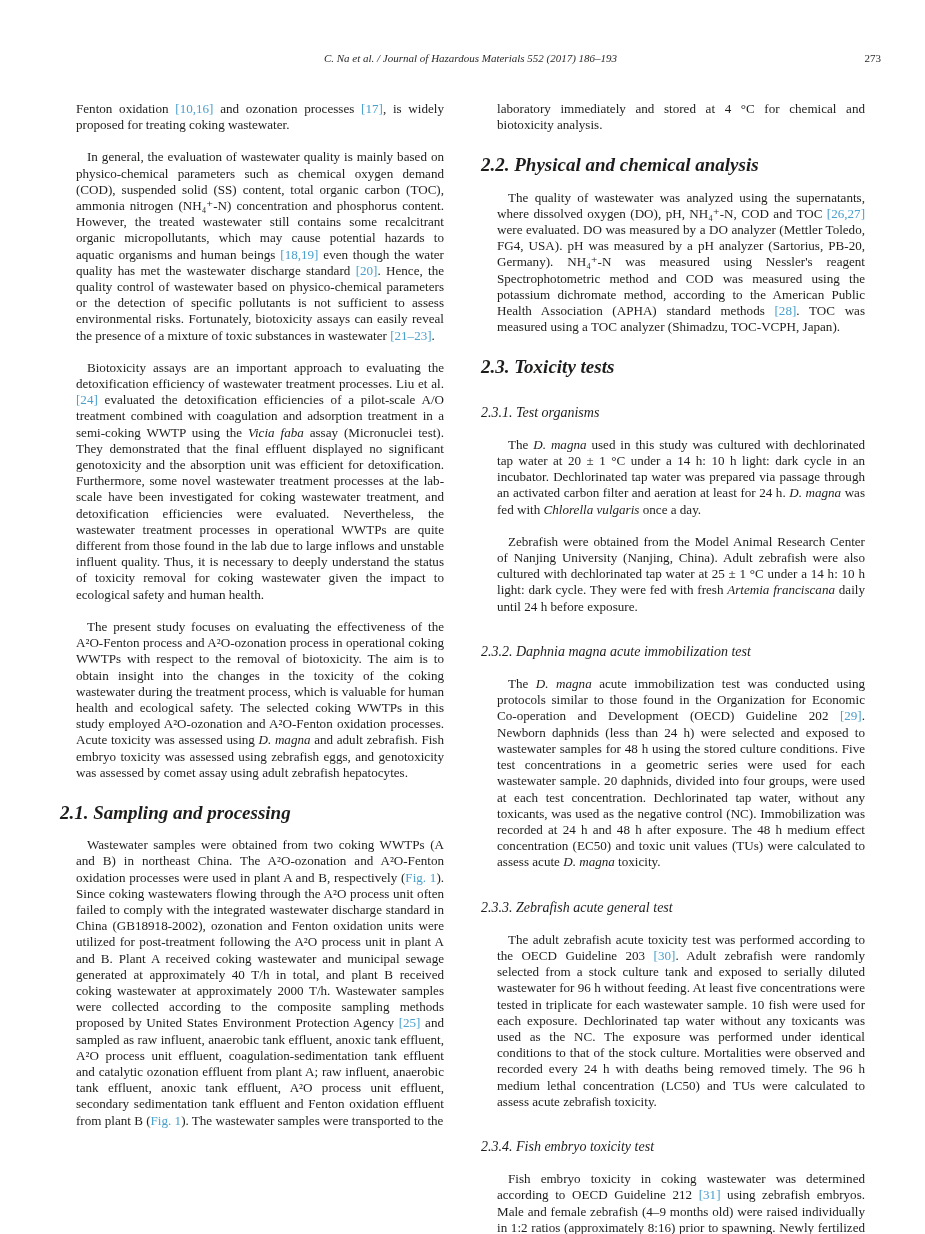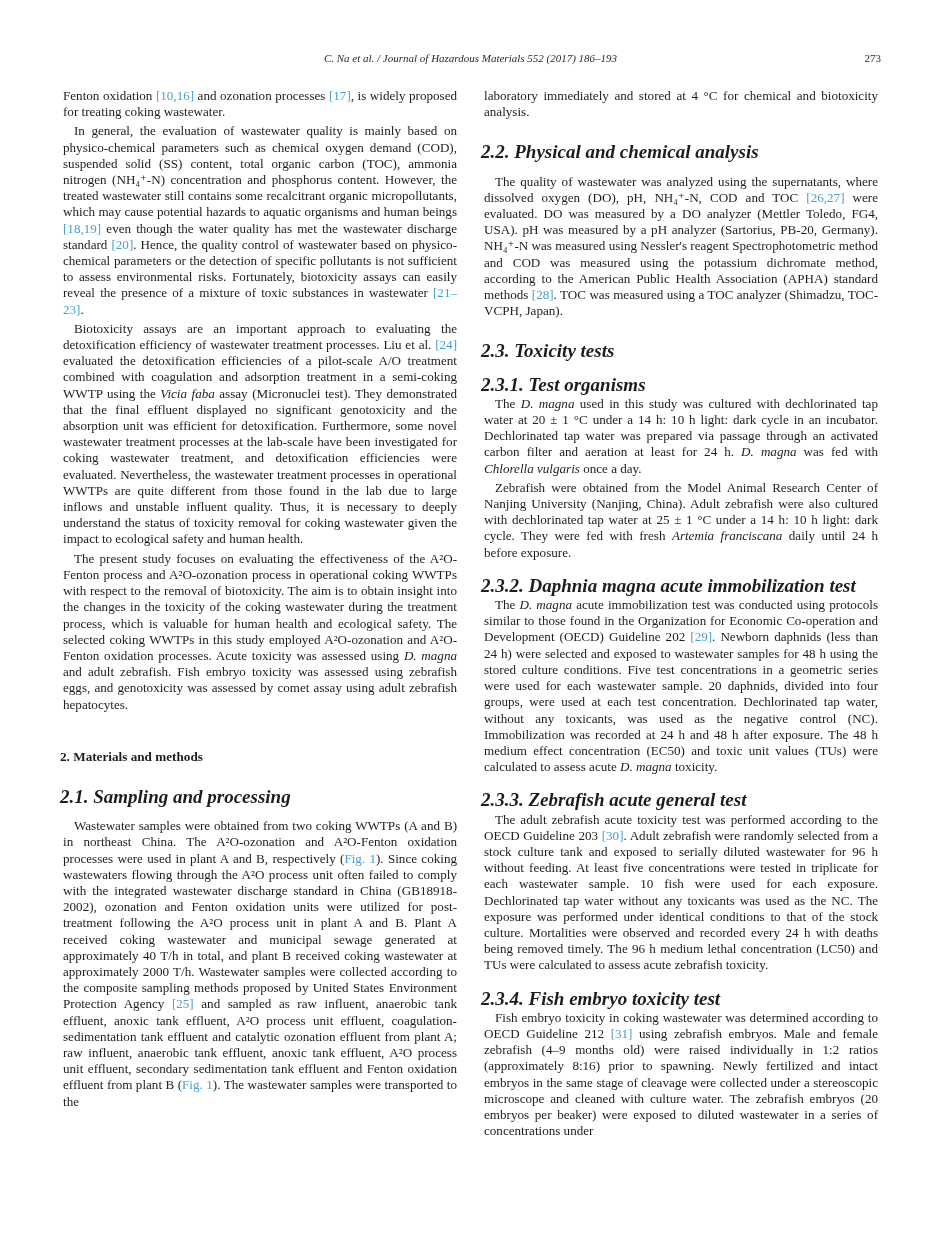--- a/index.html
+++ b/index.html
@@ -24,36 +24,36 @@
   .page-num { position:absolute; right:0; top:0; font-style:normal; }
   .cols { display:flex; gap:21px; }
   .col {
     width:400px;
     font-size:13.1px;
     line-height:16.2px;
     text-align:justify;
     hyphens:auto;
     -webkit-hyphens:auto;
   }
-  p.para { margin:3px; }
+  p.para { margin:16px; }
   p.indent { text-indent:11px; }
   h2.sec {
     font-size:13.2px; line-height:16.2px;
     font-weight:bold; font-style:normal;
     margin:36px 0 19px 0;
   }
   h3.subsec {
     font-size:19px; line-height:16.2px;
     font-weight:bold; font-style:italic;
     margin:24px 0 13px 0;
   }
   h4.subsubsec {
-    font-size:19px; line-height:16.2px;
-    font-weight:bold; font-style:italic;
-    margin:17px 0 0 0;
+    font-size:14px; line-height:16.2px;
+    font-weight:normal; font-style:italic;
+    margin:29px 0 0 0;
   }
   .cite { color:var(--cite,#4aa0cc); }
   .it { font-style:italic; }
 </style>
 </head>
 <body>
 
 <div class="page">
 
   <div class="header">
@@ -61,21 +61,20 @@
     <div class="page-num">273</div>
   </div>
 
   <div class="cols">
 
     <div class="col">
       <p class="para"><span>Fenton oxidation </span><span class="cite">[10,16]</span><span> and ozonation processes </span><span class="cite">[17]</span><span>, is widely proposed for treating coking wastewater.</span></p>
       <p class="para indent"><span>In general, the evaluation of wastewater quality is mainly based on physico-chemical parameters such as chemical oxygen demand (COD), suspended solid (SS) content, total organic carbon (TOC), ammonia nitrogen (NH₄⁺-N) concentration and phosphorus content. However, the treated wastewater still contains some recalcitrant organic micropollutants, which may cause potential hazards to aquatic organisms and human beings </span><span class="cite">[18,19]</span><span> even though the water quality has met the wastewater discharge standard </span><span class="cite">[20]</span><span>. Hence, the quality control of wastewater based on physico-chemical parameters or the detection of specific pollutants is not sufficient to assess environmental risks. Fortunately, biotoxicity assays can easily reveal the presence of a mixture of toxic substances in wastewater </span><span class="cite">[21–23]</span><span>.</span></p>
       <p class="para indent"><span>Biotoxicity assays are an important approach to evaluating the detoxification efficiency of wastewater treatment processes. Liu et al. </span><span class="cite">[24]</span><span> evaluated the detoxification efficiencies of a pilot-scale A/O treatment combined with coagulation and adsorption treatment in a semi-coking WWTP using the </span><span class="it">Vicia faba</span><span> assay (Micronuclei test). They demonstrated that the final effluent displayed no significant genotoxicity and the absorption unit was efficient for detoxification. Furthermore, some novel wastewater treatment processes at the lab-scale have been investigated for coking wastewater treatment, and detoxification efficiencies were evaluated. Nevertheless, the wastewater treatment processes in operational WWTPs are quite different from those found in the lab due to large inflows and unstable influent quality. Thus, it is necessary to deeply understand the status of toxicity removal for coking wastewater given the impact to ecological safety and human health.</span></p>
       <p class="para indent"><span>The present study focuses on evaluating the effectiveness of the A²O-Fenton process and A²O-ozonation process in operational coking WWTPs with respect to the removal of biotoxicity. The aim is to obtain insight into the changes in the toxicity of the coking wastewater during the treatment process, which is valuable for human health and ecological safety. The selected coking WWTPs in this study employed A²O-ozonation and A²O-Fenton oxidation processes. Acute toxicity was assessed using </span><span class="it">D. magna</span><span> and adult zebrafish. Fish embryo toxicity was assessed using zebrafish eggs, and genotoxicity was assessed by comet assay using adult zebrafish hepatocytes.</span></p>
-      <h2 class="sec">2.  Materials and methods</h2>
       <h3 class="subsec">2.1.  Sampling and processing</h3>
       <p class="para indent"><span>Wastewater samples were obtained from two coking WWTPs (A and B) in northeast China. The A²O-ozonation and A²O-Fenton oxidation processes were used in plant A and B, respectively (</span><span class="cite">Fig. 1</span><span>). Since coking wastewaters flowing through the A²O process unit often failed to comply with the integrated wastewater discharge standard in China (GB18918-2002), ozonation and Fenton oxidation units were utilized for post-treatment following the A²O process unit in plant A and B. Plant A received coking wastewater and municipal sewage generated at approximately 40 T/h in total, and plant B received coking wastewater at approximately 2000 T/h. Wastewater samples were collected according to the composite sampling methods proposed by United States Environment Protection Agency </span><span class="cite">[25]</span><span> and sampled as raw influent, anaerobic tank effluent, anoxic tank effluent, A²O process unit effluent, coagulation-sedimentation tank effluent and catalytic ozonation effluent from plant A; raw influent, anaerobic tank effluent, anoxic tank effluent, A²O process unit effluent, secondary sedimentation tank effluent and Fenton oxidation effluent from plant B (</span><span class="cite">Fig. 1</span><span>). The wastewater samples were transported to the</span></p>
     </div>
 
     <div class="col">
       <p class="para"><span>laboratory immediately and stored at 4 °C for chemical and biotoxicity analysis.</span></p>
       <h3 class="subsec">2.2.  Physical and chemical analysis</h3>
       <p class="para indent"><span>The quality of wastewater was analyzed using the supernatants, where dissolved oxygen (DO), pH, NH₄⁺-N, COD and TOC </span><span class="cite">[26,27]</span><span> were evaluated. DO was measured by a DO analyzer (Mettler Toledo, FG4, USA). pH was measured by a pH analyzer (Sartorius, PB-20, Germany). NH₄⁺-N was measured using Nessler's reagent Spectrophotometric method and COD was measured using the potassium dichromate method, according to the American Public Health Association (APHA) standard methods </span><span class="cite">[28]</span><span>. TOC was measured using a TOC analyzer (Shimadzu, TOC-VCPH, Japan).</span></p>
       <h3 class="subsec">2.3.  Toxicity tests</h3>
       <h4 class="subsubsec">2.3.1.  Test organisms</h4>

